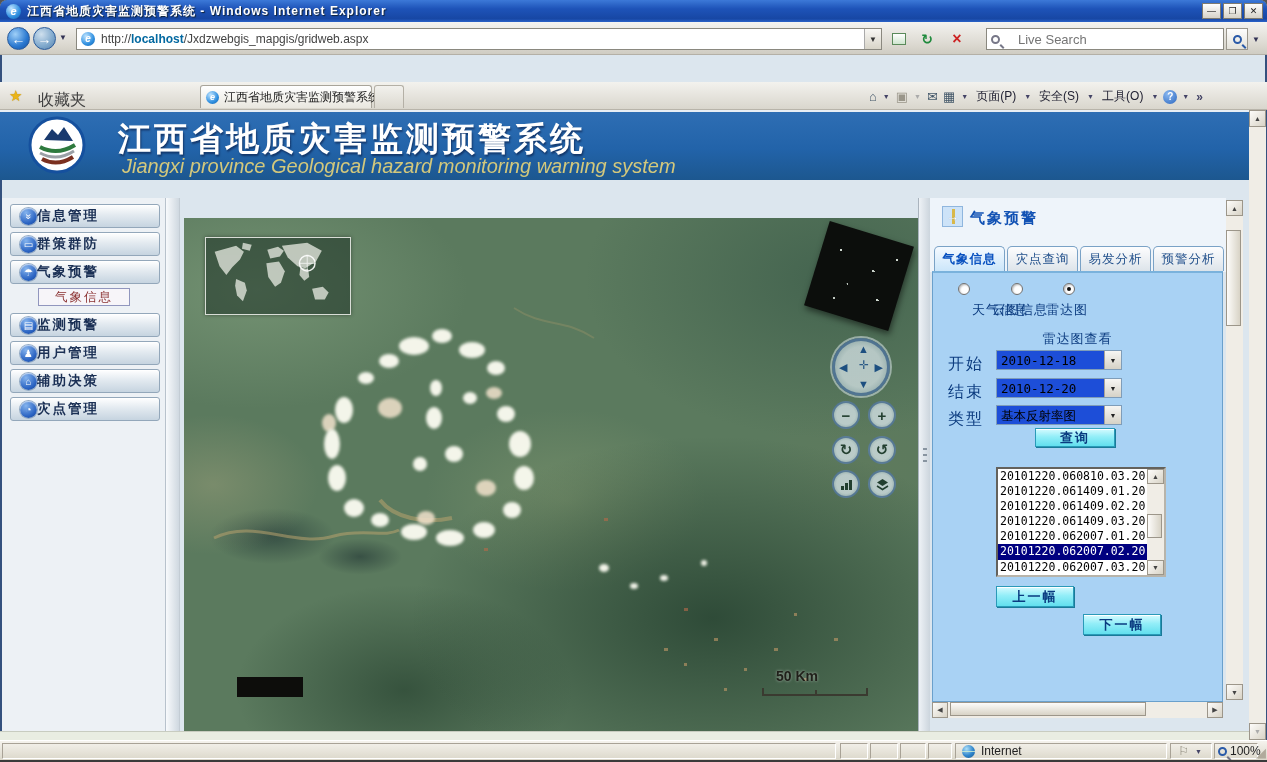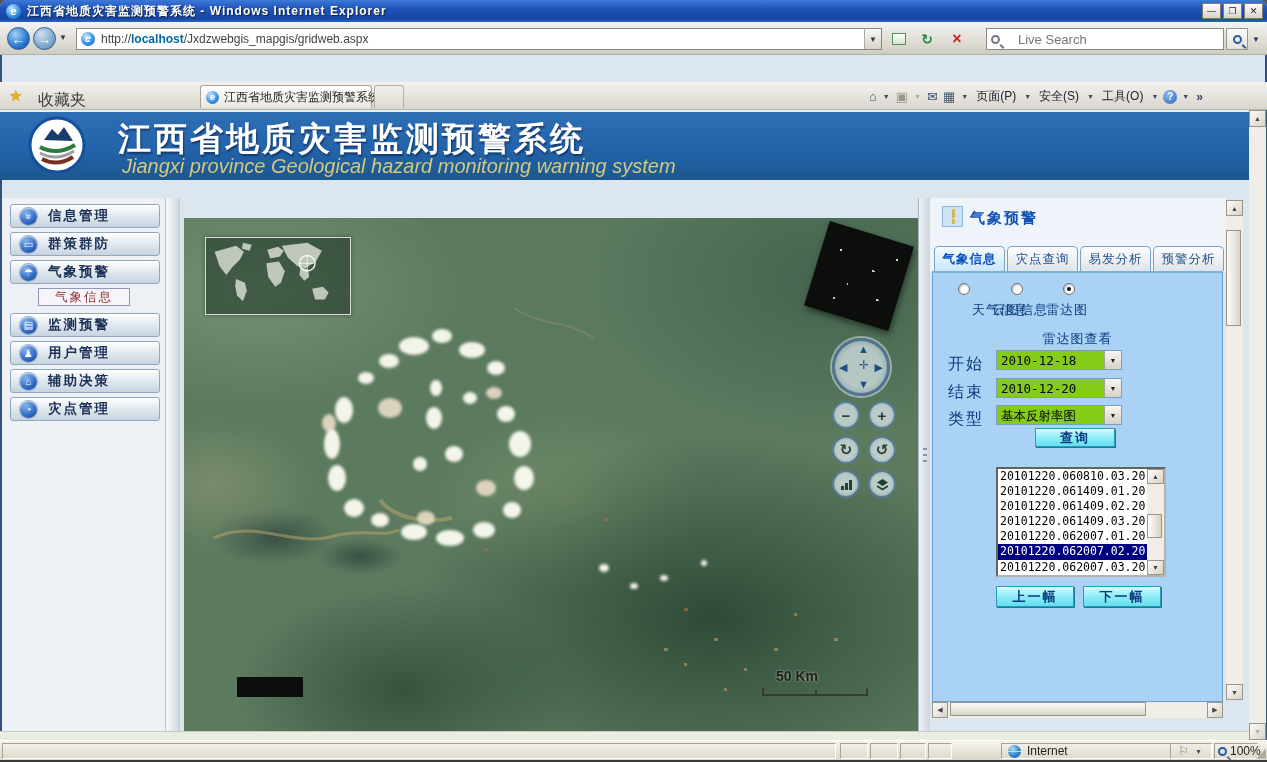--- a/index.html
+++ b/index.html
@@ -94,21 +94,21 @@
   .banner-title { left:118px; top:117px; font-size:33px; font-weight:bold; color:#fff; letter-spacing:3px;
     text-shadow:1px 2px 2px rgba(0,0,30,.45); white-space:nowrap; }
   .banner-sub { left:122px; top:155px; font-size:20px; font-style:italic; color:#d3c87c; white-space:nowrap; }
 
   
   .sidebar { left:2px; top:198px; width:178px; height:533px; background:#edf1f5; border-right:1px solid #c3ccd4; }
   .side-rail { position:absolute; right:0; top:0; width:14px; height:100%;
     background:linear-gradient(90deg,#f8fafc,#cfd8e0); border-left:1px solid #b8c2cc; }
   .sbtn { position:absolute; left:8px; width:150px; height:24px; border:1px solid #93a7ba; border-radius:3px;
     background:linear-gradient(180deg,#ffffff,#e3eaf0 45%,#c6d4e0);
-    display:flex; align-items:center; padding-left:9px; gap:11px; box-shadow:inset 0 1px 0 #fff; }
+    display:flex; align-items:center; padding-left:9px; box-shadow:inset 0 1px 0 #fff; }
   .sbtn .circ { width:17px; height:17px; border-radius:50%; flex:0 0 auto;
     background:radial-gradient(circle at 35% 28%,#85b4ee,#2a63c2 65%,#16418e);
     box-shadow:0 0 0 1px #93aac4, inset 0 1px 1px rgba(255,255,255,.6);
     color:#fff; font-size:10px; display:flex; align-items:center; justify-content:center; }
   .sbtn .lbl { font-size:13.5px; font-weight:bold; color:#1b3055; letter-spacing:2px; }
   .rot90 { display:inline-block; transform:rotate(90deg); }
   .submenu { position:absolute; left:36px; width:92px; height:18px; background:#f7f5f9; border:1px solid #9196be;
     font-size:12.5px; color:#8a3030; display:flex; align-items:center; justify-content:center; letter-spacing:2px; }
 
   
@@ -175,21 +175,21 @@
   .ptab.inactive { background:linear-gradient(#fdfdfe,#dde4ea); color:#23518c; }
   .ptab.active { background:linear-gradient(#f5faff,#cbe6fa); color:#0a52c0; font-weight:bold; }
   .panel-body { left:932px; top:271px; width:291px; height:431px; background:#a9d2f4; border:1px solid #6aa0cc; border-top:2px solid #7ab2dc; }
 
   .radio { position:absolute; width:12px; height:12px; border-radius:50%; background:#fff; border:1px solid #707070;
     box-shadow:inset 1px 1px 2px #b8b8b8; }
   .radio.checked::after { content:""; position:absolute; left:3px; top:3px; width:4px; height:4px; border-radius:50%; background:#111; }
   .radio-lbl { position:absolute; font-size:13px; color:#0d3d80; letter-spacing:1px; }
   .sect { position:absolute; width:291px; text-align:center; font-size:13px; color:#0d3d80; letter-spacing:1px; }
   .frow-lbl { position:absolute; left:948px; font-size:16px; color:#0d3d80; letter-spacing:2px; }
-  .sel { position:absolute; left:996px; width:126px; height:20px; background:#84cc16; border:1px solid #7f9db9; display:flex; }
+  .sel { position:absolute; left:996px; width:126px; height:20px; background:#1d4ed8; border:1px solid #7f9db9; display:flex; }
   .sel .val { flex:1; font-size:12.5px; color:#000; padding:2px 0 0 4px; white-space:nowrap; overflow:hidden; }
   .sel .val.mono { font-family:"DejaVu Sans Mono","Liberation Mono",monospace; }
   .sel .dbtn { width:17px; background:linear-gradient(#f7f6f3,#d6d2c6); border-left:1px solid #a8a49a;
     display:flex; align-items:center; justify-content:center; }
   .cyanbtn { position:absolute; background:linear-gradient(180deg,#d6fbff,#93eef8 45%,#62dfee);
     border:1px solid #2a9ab8; box-shadow:inset 0 1px 0 #fff, 1px 1px 0 #1a7a98;
     color:#0a3b80; font-weight:bold; font-size:13px; display:flex; align-items:center; justify-content:center; letter-spacing:2px; }
   .listbox { left:996px; top:467px; width:170px; height:110px; background:#fff; border:2px inset #b8b4aa; display:flex; }
   .list-items { flex:1; overflow:hidden; }
   .list-item { height:15.1px; font-family:"DejaVu Sans Mono","Liberation Mono",monospace; font-size:11.5px;
@@ -529,21 +529,21 @@
     <div class="lb-scroll">
       <span class="sb-btn up"></span>
       <span class="mid sb-track">
           <span class="sb-thumb"></span>
         </span>
       <span class="sb-btn dn"></span>
     </div>
   </div>
 
   <div class="cyanbtn" style="left:996px; top:586px; width:78px; height:21px;">上一幅</div>
-  <div class="cyanbtn" style="left:1083px; top:586px; width:78px; height:21px;">下一幅</div>
+  <div class="cyanbtn" style="left:1083px; top:614px; width:78px; height:21px;">下一幅</div>
 
   <div class="abs pv-scroll">
     <div class="sb-btn up" style="width:17px;height:16px;"></div>
     <div class="sb-track" style="position:absolute; top:16px; bottom:16px; width:17px;">
       <div class="sb-thumb" style="position:absolute; top:14px; width:15px; height:96px;"></div>
     </div>
     <div class="sb-btn dn" style="width:17px;height:16px; position:absolute; bottom:0;"></div>
   </div>
   <div class="abs ph-scroll">
     <div class="sb-btn lt" style="width:16px;height:16px; position:absolute; left:0;"></div>
@@ -560,21 +560,21 @@
   </div>
 
   <div class="abs bottom-strip"></div>
 
   <div class="abs statusbar">
     <div class="seg" style="left:2px; width:834px;"></div>
     <div class="seg" style="left:840px; width:28px;"></div>
     <div class="seg" style="left:870px; width:28px;"></div>
     <div class="seg" style="left:900px; width:26px;"></div>
     <div class="seg" style="left:928px; width:24px;"></div>
-    <div class="seg" style="left:955px; width:212px; display:flex; align-items:center; gap:6px; padding-left:6px;margin-left:46px;">
+    <div class="seg" style="left:955px; width:212px; display:flex; align-items:center; gap:6px; padding-left:6px;">
       <span class="globe"></span>
       <span class="status-text">Internet</span>
     </div>
     <div class="seg" style="left:1170px; width:42px; display:flex; align-items:center; justify-content:center; gap:4px;">
       <span class="flag-ico">⚐</span>
       <span class="cmd-drop dn"></span>
     </div>
     <div class="seg" style="left:1214px; width:44px; display:flex; align-items:center; gap:3px; padding-left:3px;">
       <span class="mag" style="border-color:#2a5aa8;"></span>
       <span class="status-text">100%</span>

